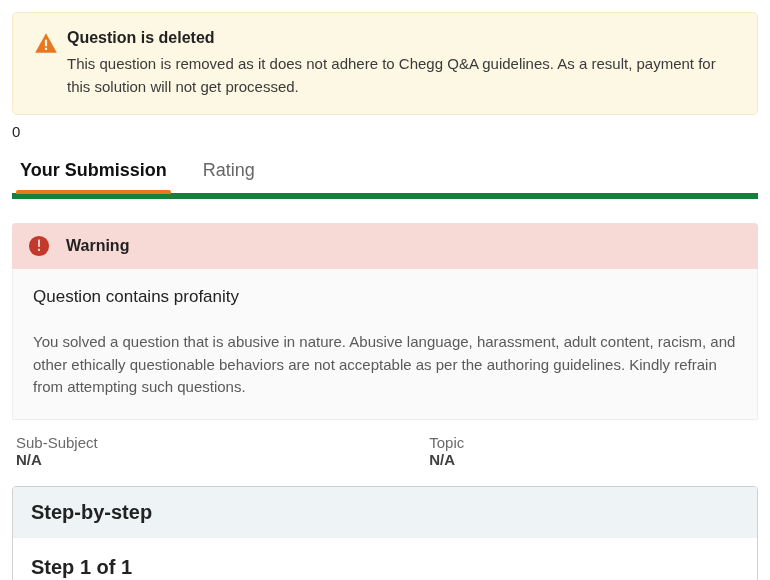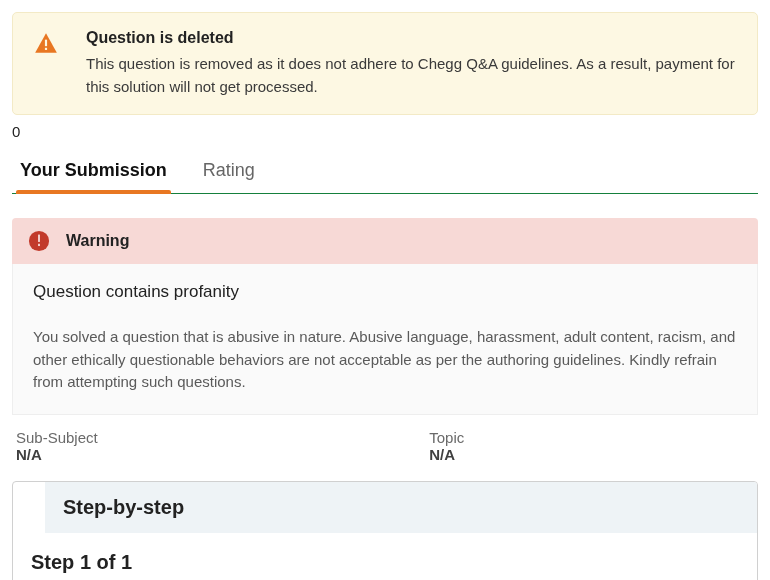--- a/index.html
+++ b/index.html
@@ -13,21 +13,21 @@
     }
     .page { padding: 12px 12px 0 12px; }
 
     
     .banner-deleted {
       background: #fdf8e3;
       border: 1px solid #f3eac6;
       border-radius: 5px;
       padding: 16px 20px;
       display: flex;
-      gap: 27px;
+      gap: 8px;
     }
     .banner-deleted .icon-wrap {
       flex-shrink: 0;
       padding-top: 2px;
     }
     .banner-deleted .title {
       font-weight: 700;
       font-size: 16px;
       margin-bottom: 6px;
     }
@@ -39,21 +39,21 @@
 
     .zero {
       font-size: 15px;
       color: #222;
       padding: 8px 4px 10px 0;
     }
 
     
     .tabs {
       display: flex;
-      border-bottom: 1px solid #15803d;
+      border-bottom: 6px solid #15803d;
       gap: 28px;
       padding: 0 4px;
     }
     .tab {
       padding: 10px 4px 12px 4px;
       font-size: 18px;
       color: #666;
       cursor: pointer;
       position: relative;
     }
@@ -125,21 +125,20 @@
     .step-card {
       border: 1px solid #d0d0d0;
       border-radius: 4px;
       overflow: hidden;
     }
     .step-header {
       background: #eef3f6;
       padding: 14px 18px;
       font-size: 20px;
       font-weight: 700;
-      margin-left: 32px;
     }
     .step-body {
       padding: 18px 18px 8px 18px;
     }
     .step-title {
       font-size: 20px;
       font-weight: 700;
       margin-bottom: 16px;
     }
     .step-text {

